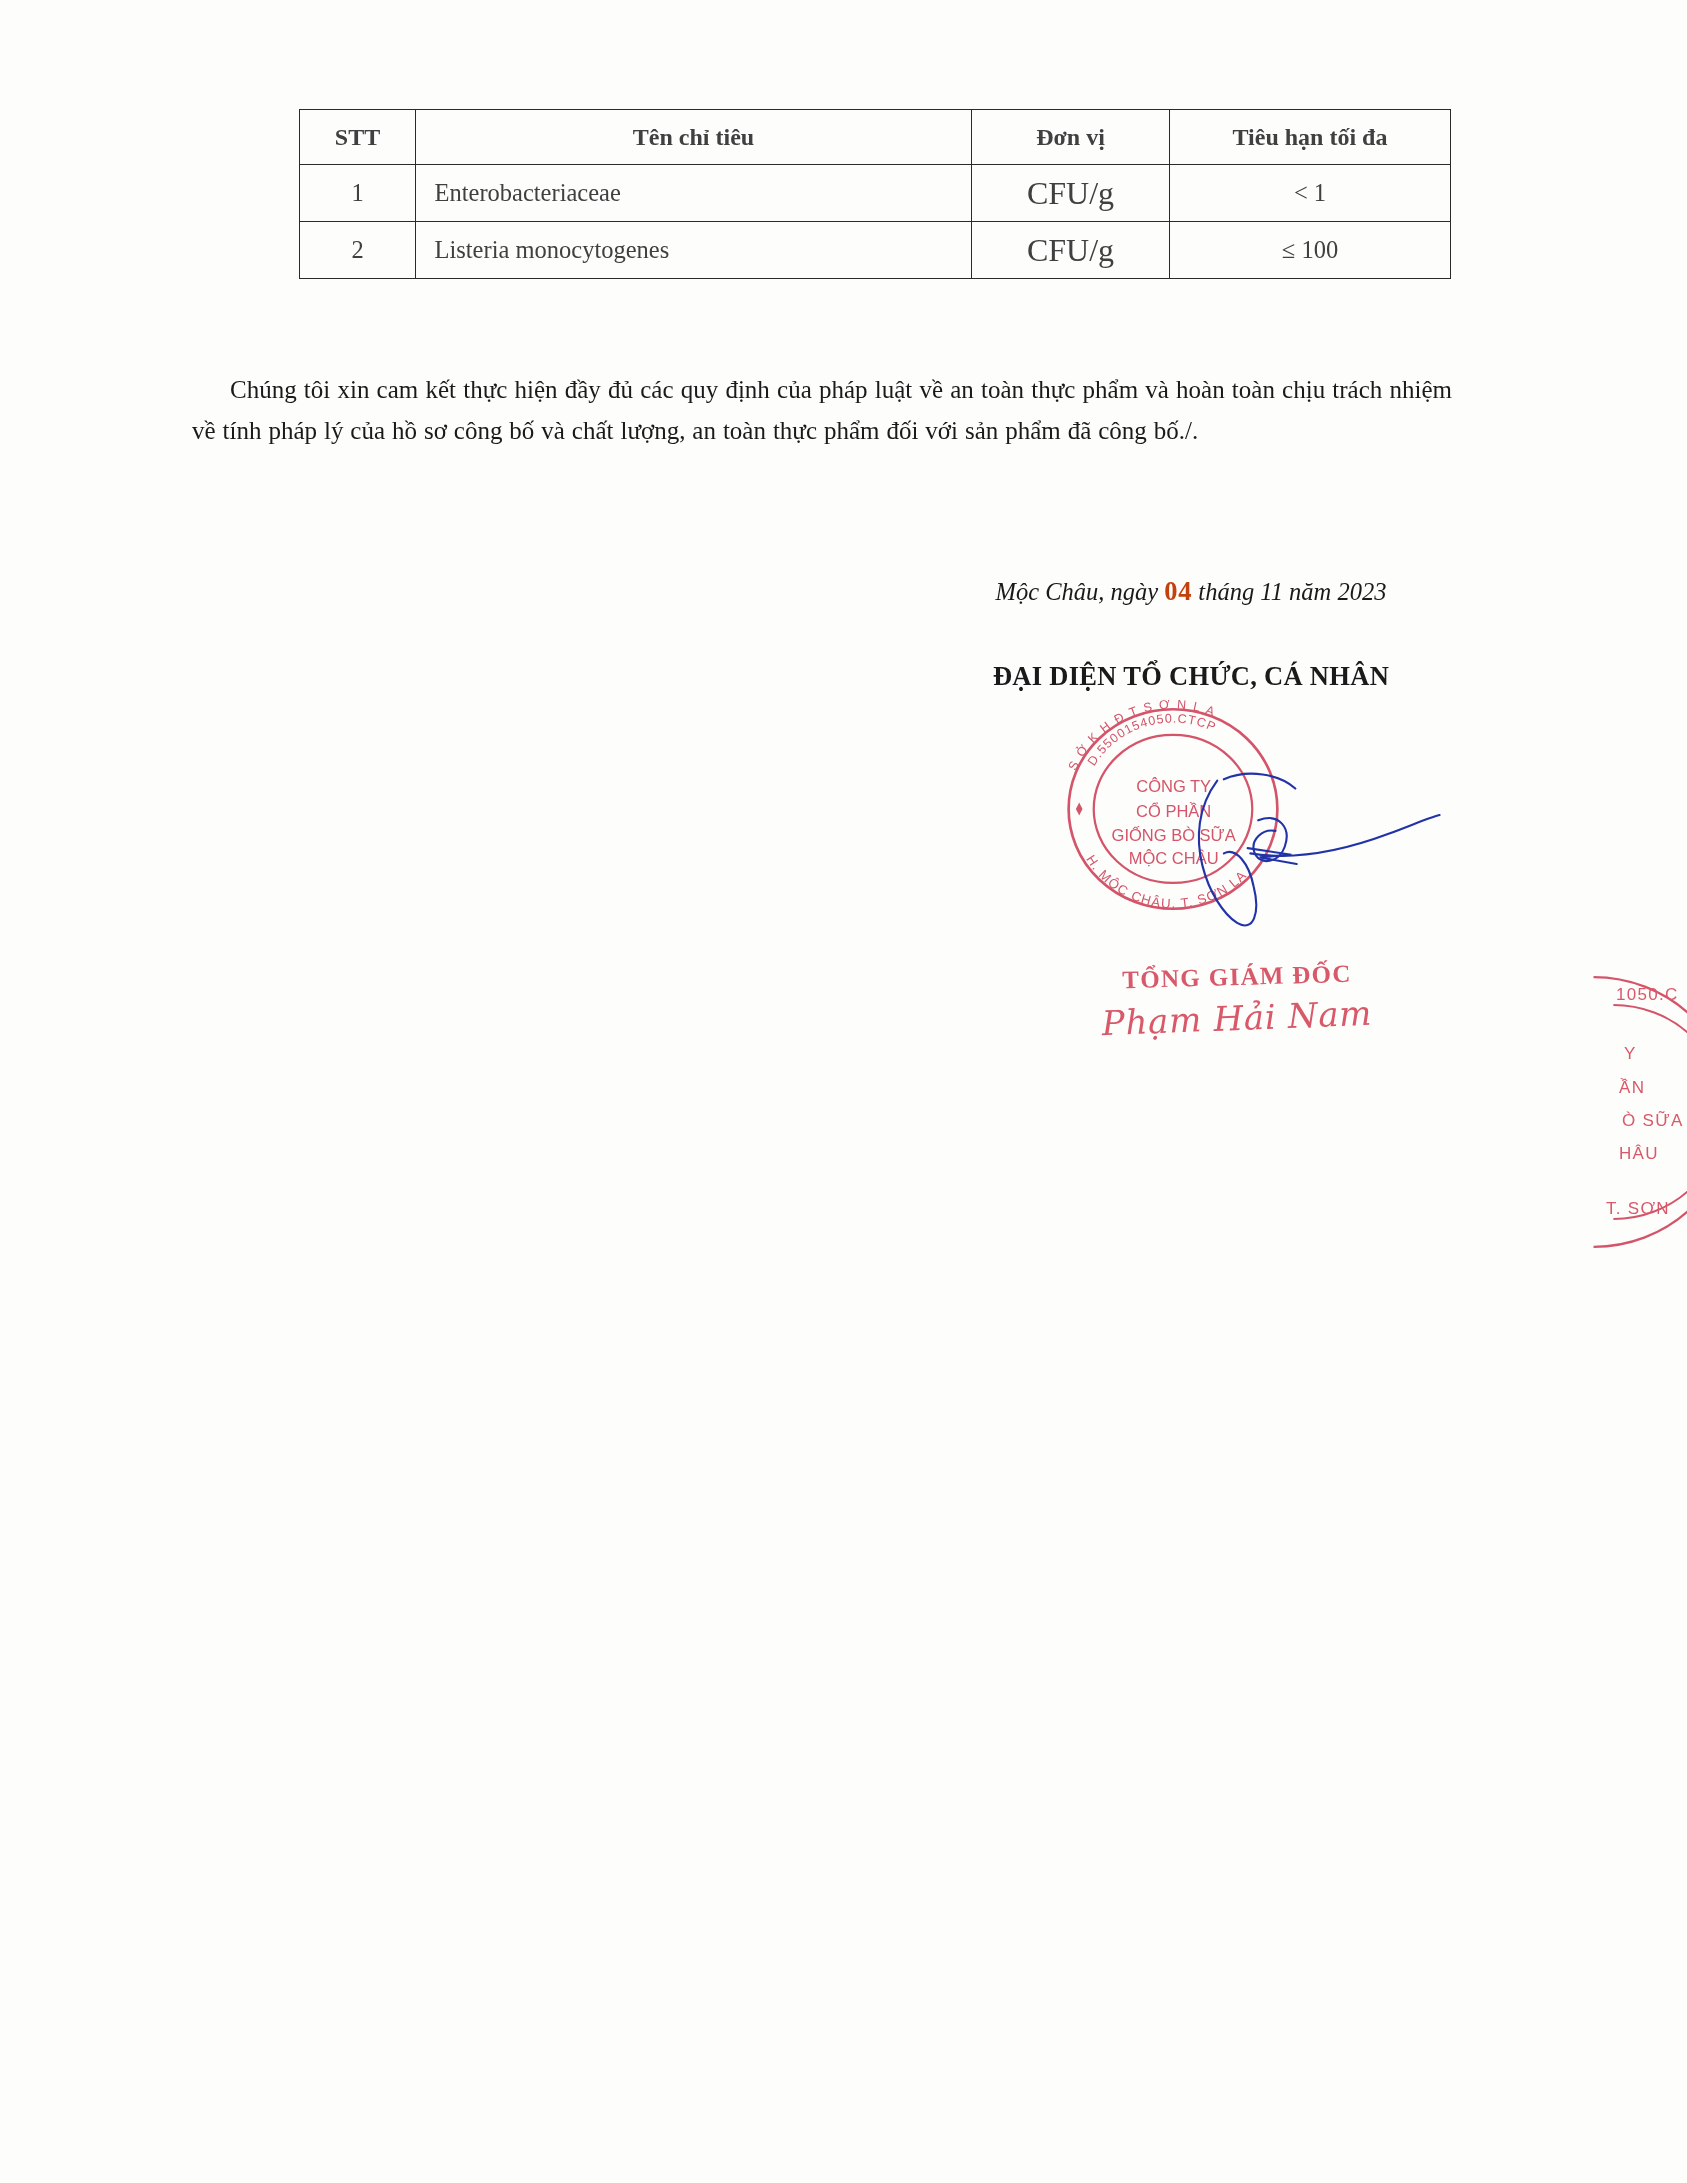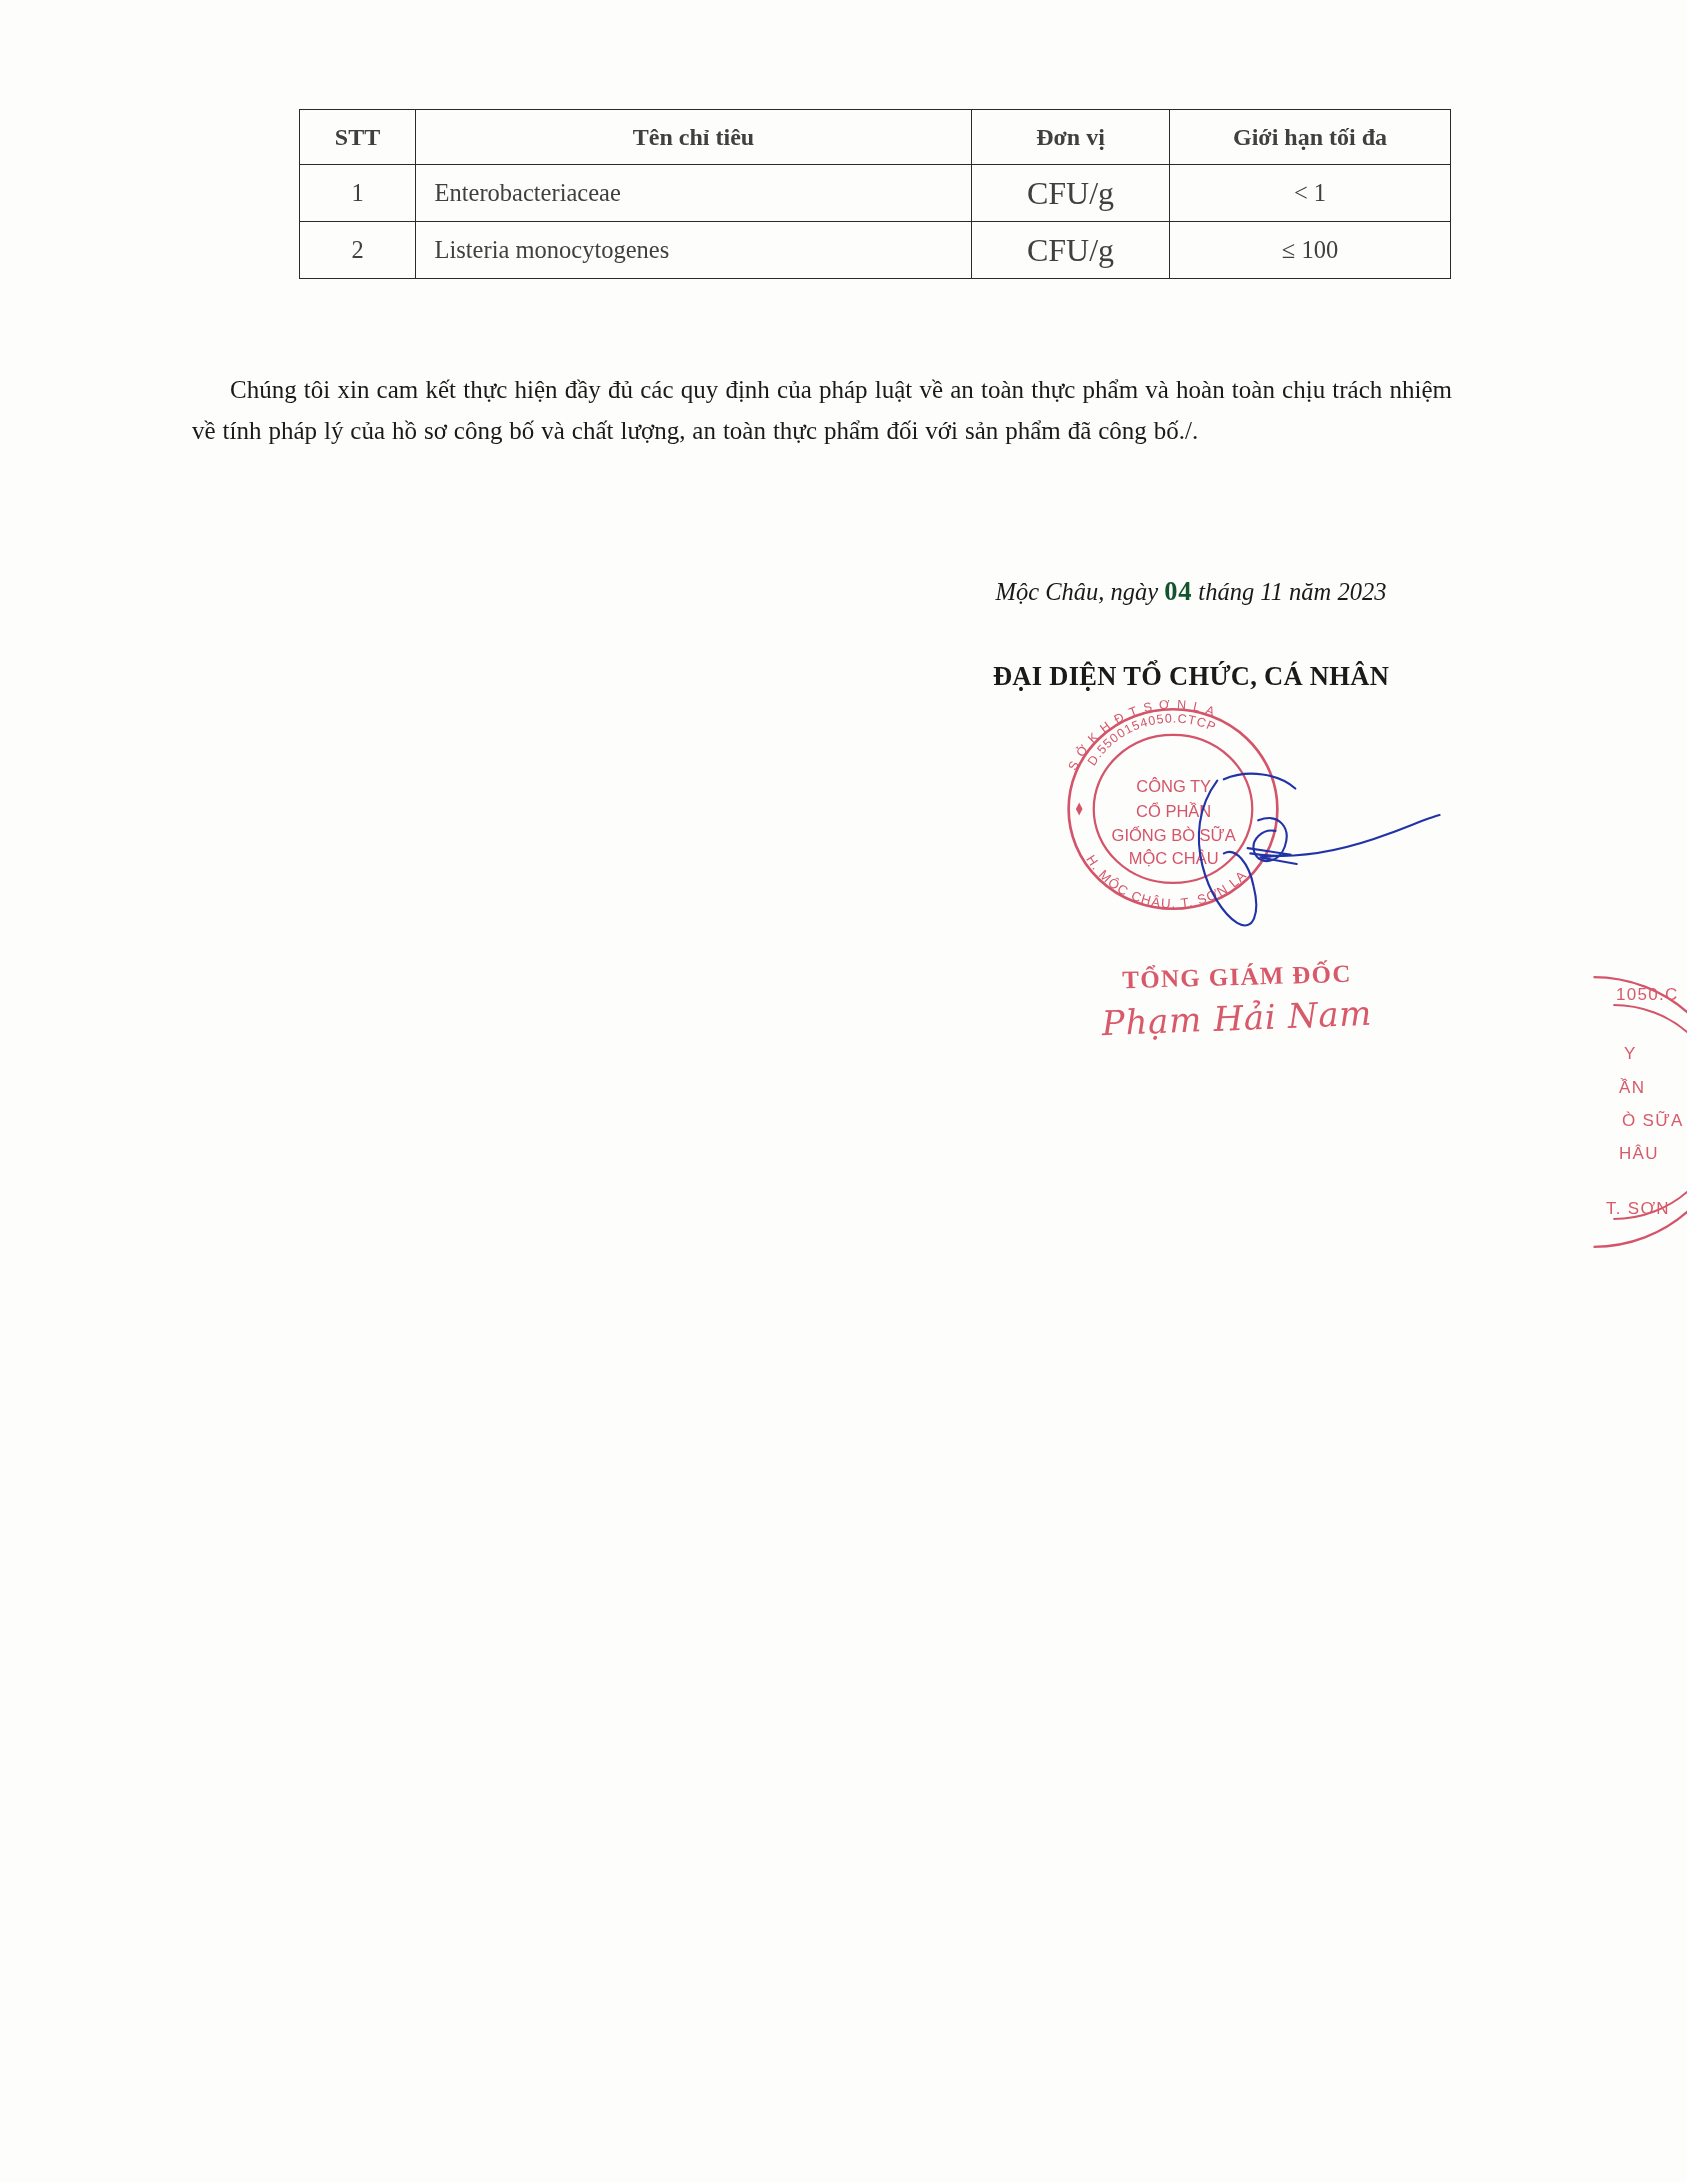--- a/index.html
+++ b/index.html
@@ -84,21 +84,21 @@
     left: 827px;
     top: 576px;
     width: 728px;
     text-align: center;
     font-style: italic;
     font-size: 24.5px;
   }
   .sign-place .daynum {
     font-family: "Liberation Serif", serif;
     font-style: normal;
-    color: #14532d;
+    color: #c2410c;
     font-size: 26.5px;
     font-weight: 600;
     letter-spacing: 0.7px;
     text-align: right;
   }
   .sign-title {
     position: absolute;
     left: 827px;
     top: 645px;
     width: 728px;
@@ -184,21 +184,21 @@
       <col class="col-stt">
         <col class="col-name">
         <col class="col-unit">
         <col class="col-limit">
     </colgroup>
     <thead>
       <tr>
         <th>STT</th>
         <th>Tên chỉ tiêu</th>
         <th>Đơn vị</th>
-        <th>Giới hạn tối đa</th>
+        <th>Tiêu hạn tối đa</th>
       </tr>
     </thead>
     <tbody>
       <tr class="data-row">
         <td class="c-stt">1</td>
         <td class="c-name">Enterobacteriaceae</td>
         <td class="c-unit">CFU/g</td>
         <td class="c-limit">&lt; 1</td>
       </tr>
       <tr class="data-row">

